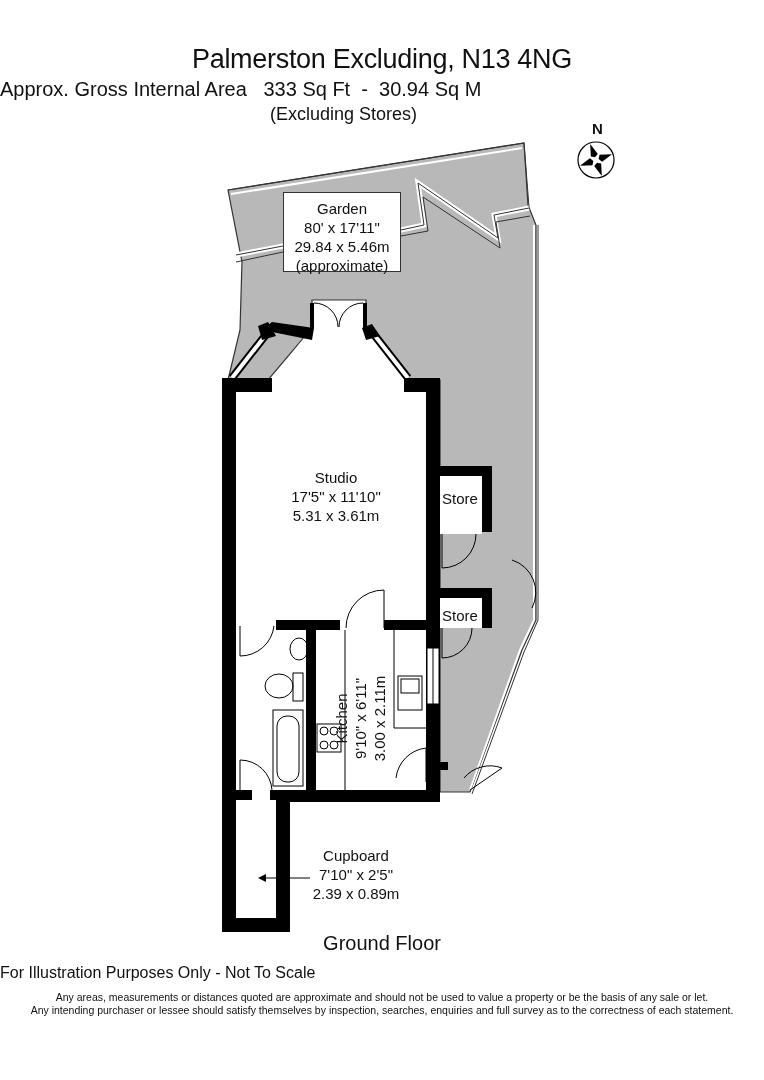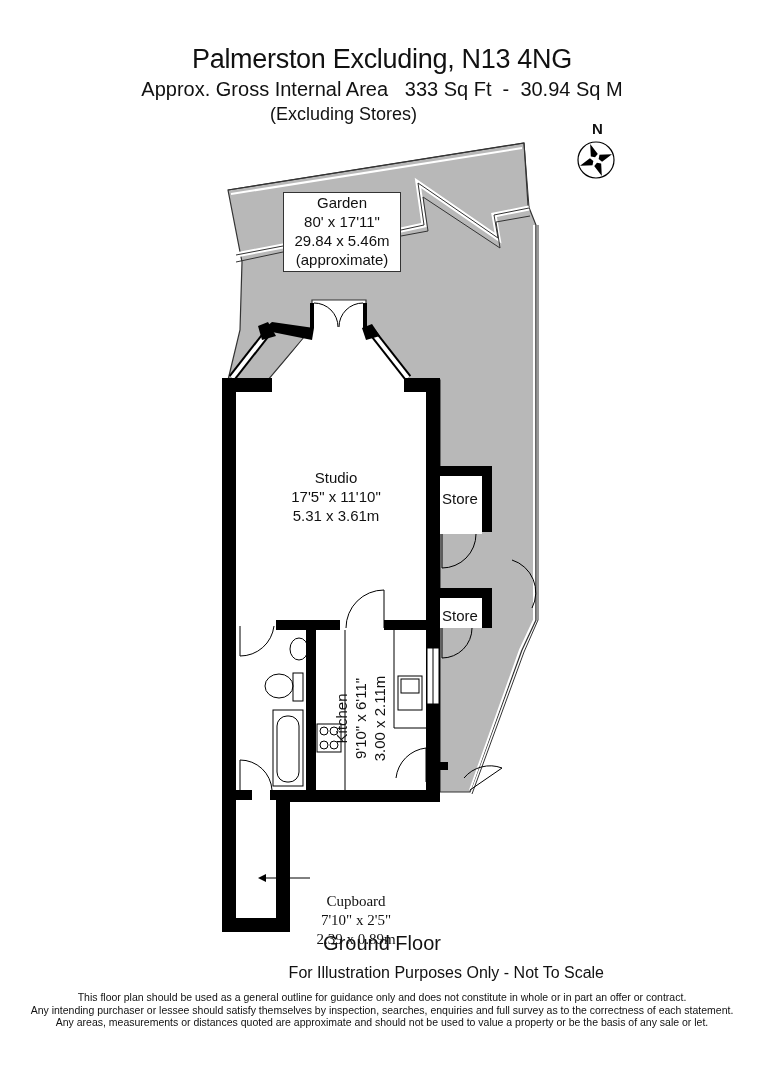--- a/index.html
+++ b/index.html
@@ -1,32 +1,32 @@
 <!DOCTYPE html>
 <html><head>
 <meta charset="utf-8">
 <style>
   html, body { margin:0; padding:0; background:#ffffff; }
   body { width:764px; height:1080px; position:relative; overflow:hidden;
          font-family:"Liberation Sans", "DejaVu Sans", sans-serif; color:#111; }
   .title { position:absolute; left:0; width:764px; text-align:center; top:44px;
            font-size:27px; letter-spacing:-0.3px; }
-  .subtitle { position:absolute; left:0; width:764px; text-align:center; top:78px;
+  .subtitle { position:absolute; left:0; width:764px; top:78px;
               font-size:20px; white-space:pre; }
   .note { position:absolute; left:0; width:687px; text-align:center; top:104px; font-size:18px; }
   .plan { position:absolute; left:0; top:0; }
   .floor-label { position:absolute; left:0; width:764px; text-align:center; top:932px; font-size:20px; }
-  .illus { position:absolute; left:0; width:604px; text-align:right; top:964px; font-size:16px; }
+  .illus { position:absolute; left:0; width:604px; text-align:left; top:964px; font-size:16px; }
   .disclaimer { position:absolute; left:0; width:764px; text-align:center; top:991px;
                 font-size:10.5px; line-height:12.5px; }
   .disclaimer div { white-space:nowrap; }
   .room-label { position:absolute; text-align:center; font-size:15px; line-height:19px; }
   .garden-box { position:absolute; left:283px; top:192px; width:118px; height:80px;
                 background:#fff; border:1px solid #333; text-align:center;
-                font-size:15px; line-height:19px; padding-top:0; box-sizing:border-box; }
+                font-size:15px; line-height:19px; padding-top:6px; box-sizing:border-box; }
   .store-label { position:absolute; font-size:15px; }
   .kitchen-label { position:absolute; left:300px; top:690px; width:120px; text-align:center;
                    transform:rotate(-90deg); transform-origin:center; font-size:15px; line-height:19px; }
   .compass-n { position:absolute; left:592px; top:120px; font-size:15px; font-weight:bold; }
 </style>
 </head>
 <body>
 
 <div class="title">Palmerston Excluding, N13 4NG</div>
 <div class="subtitle">Approx. Gross Internal Area   333 Sq Ft  -  30.94 Sq M</div>
@@ -167,25 +167,24 @@
 
 <div class="store-label" style="left:442px; top:490px;">Store</div>
 <div class="store-label" style="left:442px; top:607px;">Store</div>
 
 <div class="kitchen-label">
   <div>Kitchen</div>
   <div>9'10" x 6'11"</div>
   <div>3.00 x 2.11m</div>
 </div>
 
-<div class="room-label" style="left:296px; top:892px; width:120px;font-family:Liberation Serif, serif;">
+<div class="room-label" style="left:296px; top:846px; width:120px;">
   <div>Cupboard</div>
   <div>7'10" x 2'5"</div>
   <div>2.39 x 0.89m</div>
 </div>
 
 <div class="floor-label">Ground Floor</div>
 <div class="illus">For Illustration Purposes Only - Not To Scale</div>
 <div class="disclaimer">
-  <div>This floor plan should be used as a general outline for guidance only and does not constitute in whole or in part an offer or contract.</div>
+  <div>Any areas, measurements or distances quoted are approximate and should not be used to value a property or be the basis of any sale or let.</div>
   <div>Any intending purchaser or lessee should satisfy themselves by inspection, searches, enquiries and full survey as to the correctness of each statement.</div>
-  <div>Any areas, measurements or distances quoted are approximate and should not be used to value a property or be the basis of any sale or let.</div>
 </div>
 
 </body></html>

